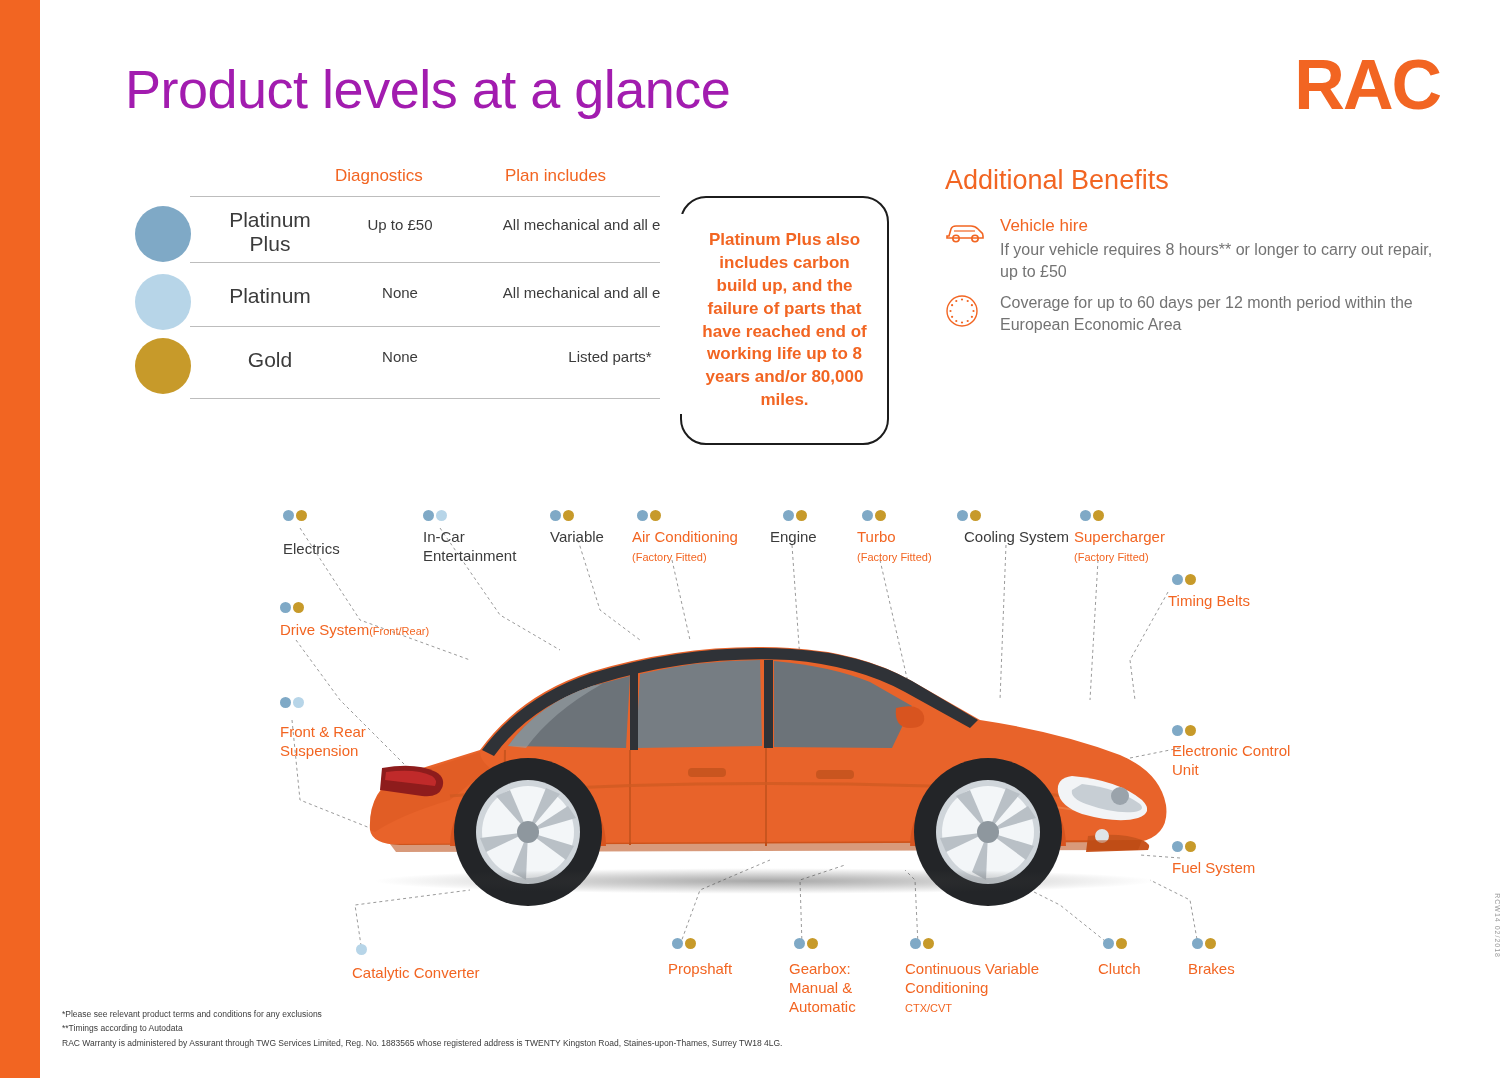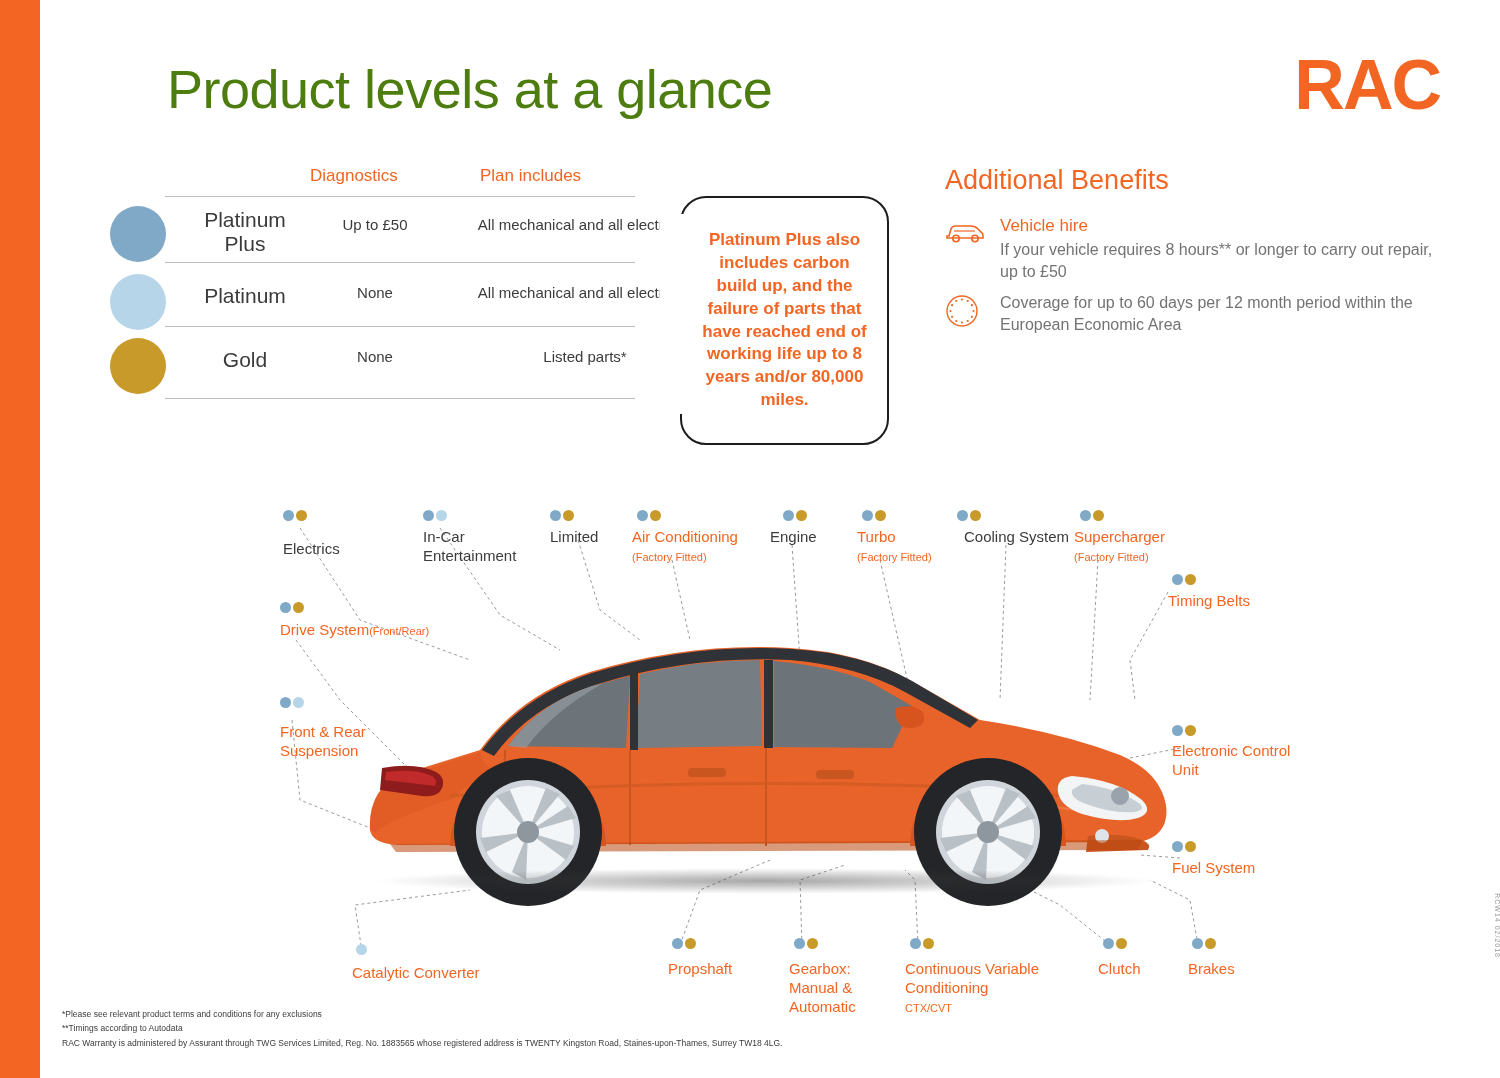--- a/index.html
+++ b/index.html
@@ -15,27 +15,26 @@
     position:absolute;left:0;top:0;width:40px;height:1078px;
     background:#f26522;
   }
   .logo{
     position:absolute;right:60px;top:50px;
     font-size:70px;font-weight:bold;color:#f26522;
     letter-spacing:-2px;line-height:1;
   }
   .page-title{
     position:absolute;left:125px;top:58px;
-    font-size:54px;color:#4d7c0f;font-weight:normal;
+    font-size:54px;color:#a21caf;font-weight:normal;
     letter-spacing:-0.5px;
-    margin-left:42px;
   }
 
   
-  .tbl{position:absolute;left:110px;top:160px;width:760px;height:250px;}
+  .tbl{position:absolute;left:135px;top:160px;width:760px;height:250px;}
   .col-head{position:absolute;font-size:17px;color:#f26522;}
   .col-head.diag{left:200px;top:6px;}
   .col-head.plan{left:370px;top:6px;}
 
   .hline{position:absolute;height:1px;background:#bdbdbd;left:55px;width:470px;}
 
   .row{position:absolute;left:0;width:640px;height:62px;}
   .dot{
     position:absolute;left:0;top:4px;width:56px;height:56px;border-radius:50%;
   }
@@ -293,21 +292,21 @@
 <div class="lbl" style="left:423px;top:528px;">
   <span class="t">In-Car</span>
   <span class="t">Entertainment</span>
 </div>
 
 <div class="pips" style="left:550px;top:510px;">
   <span class="pip p-blue"></span>
   <span class="pip p-gold"></span>
 </div>
 <div class="lbl" style="left:550px;top:528px;">
-  <span class="t">Limited</span>
+  <span class="t">Variable</span>
 </div>
 
 <div class="pips" style="left:637px;top:510px;">
   <span class="pip p-blue"></span>
   <span class="pip p-gold"></span>
 </div>
 <div class="lbl or" style="left:632px;top:528px;">
   <span class="t">Air Conditioning</span>
   <span class="sub">(Factory Fitted)</span>
 </div>

